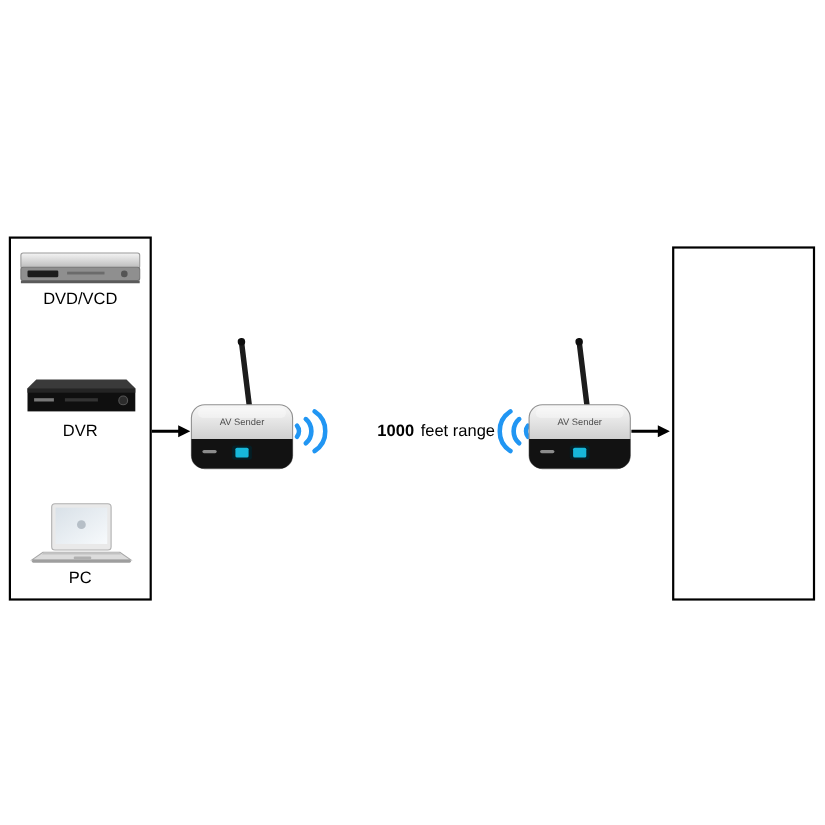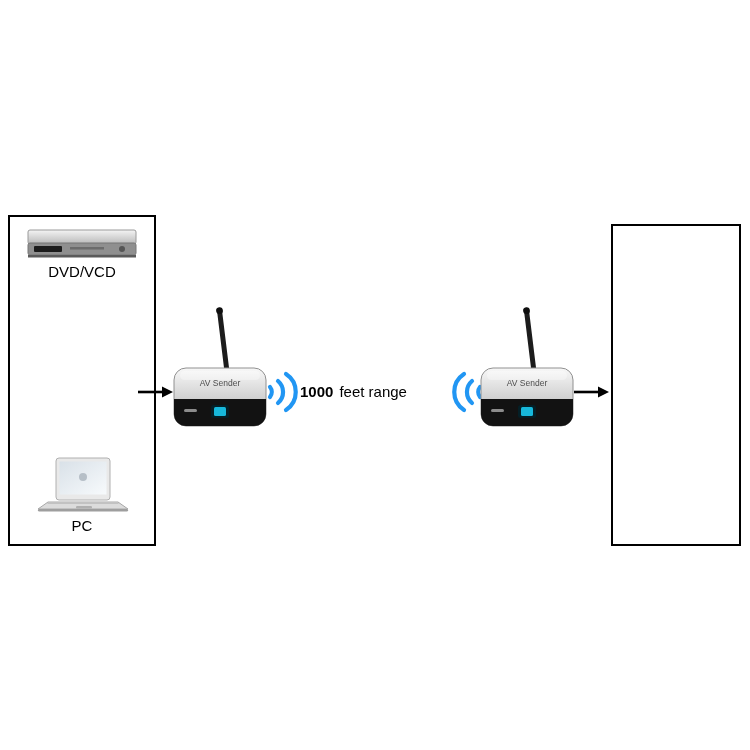--- a/index.html
+++ b/index.html
@@ -3,31 +3,31 @@
 <meta charset="utf-8">
 <style>
   html,body{margin:0;padding:0;}
   body{width:750px;height:750px;position:relative;background:#fff;
        font-family:"Liberation Sans",sans-serif;overflow:hidden;}
   .canvas{position:absolute;inset:0;}
   .abs{position:absolute;}
   .device-box{position:absolute;border:2px solid #000;background:#fff;
       display:flex;flex-direction:column;align-items:center;
       justify-content:space-between;padding:10px 2px;box-sizing:border-box;}
-  .box-left{left:8px;top:215px;width:148px;height:331px;}
+  .box-left{left:8px;top:215px;width:130px;height:331px;}
   .box-right{left:611px;top:224px;width:130px;height:322px;}
   figure{margin:0;display:flex;flex-direction:column;align-items:center;gap:3px;}
   figcaption{font-size:15px;line-height:1.1;color:#000;}
   .arrow-left{left:137px;top:385px;}
   .arrow-right{left:573px;top:385px;}
   .transmitter{left:172px;top:306px;}
   .receiver{left:479px;top:306px;}
   .wifi-left{left:264px;top:366px;}
   .wifi-right{left:452px;top:366px;transform:scaleX(-1);}
-  .range-label{left:300px;top:383px;width:150px;text-align:left;
+  .range-label{left:300px;top:383px;width:150px;text-align:right;
       font-size:15px;color:#000;white-space:nowrap;}
   .range-value{font-weight:bold;}
   .range-unit{margin-left:6px;}
   svg{display:block;}
 </style>
 </head>
 <body>
 
 <div class="canvas">
 
@@ -67,20 +67,31 @@
         <rect x="2" y="16" width="108" height="12" rx="2" fill="#8f8f8f" stroke="#777"></rect>
         <rect x="8" y="19" width="28" height="6" rx="1" fill="#1c1c1c"></rect>
         <rect x="44" y="20" width="34" height="2.5" fill="#6b6b6b"></rect>
         <circle cx="96" cy="22" r="3" fill="#555"></circle>
         <rect x="2" y="28" width="108" height="2.5" fill="#5a5a5a"></rect>
       </svg>
       <figcaption>DVD/VCD</figcaption>
     </figure>
 
 
+    <figure>
+      <svg width="108" height="44" viewBox="0 0 108 44">
+        <polygon points="14,8 96,8 104,16 6,16" fill="#3a3a3a"></polygon>
+        <rect x="6" y="16" width="98" height="21" fill="#0f0f0f"></rect>
+        <rect x="6" y="16" width="98" height="4" fill="#242424"></rect>
+        <rect x="12" y="25" width="18" height="3" fill="#cfcfcf" opacity="0.55"></rect>
+        <rect x="40" y="25" width="30" height="3" fill="#333"></rect>
+        <circle cx="93" cy="27" r="4" fill="#2c2c2c" stroke="#555"></circle>
+      </svg>
+      <figcaption>DVR</figcaption>
+    </figure>
 
     <figure>
       <svg width="100" height="58" viewBox="0 0 100 58">
         <rect x="24" y="1" width="54" height="42" rx="3" fill="#e9e9e9" stroke="#b0b0b0"></rect>
         <rect x="27.5" y="4.5" width="47" height="33" fill="url(#g-screen)"></rect>
         <circle cx="51" cy="20" r="4" fill="#b6bfc7"></circle>
         <polygon points="16,45 86,45 96,52 6,52" fill="#dcdcdc" stroke="#a8a8a8"></polygon>
         <polygon points="17,45 85,45 87,47 15,47" fill="#c2c2c2"></polygon>
         <rect x="44" y="49" width="16" height="2.5" rx="1.2" fill="#b0b0b0"></rect>
         <rect x="6" y="52" width="90" height="2.5" rx="1.2" fill="#9e9e9e"></rect>

